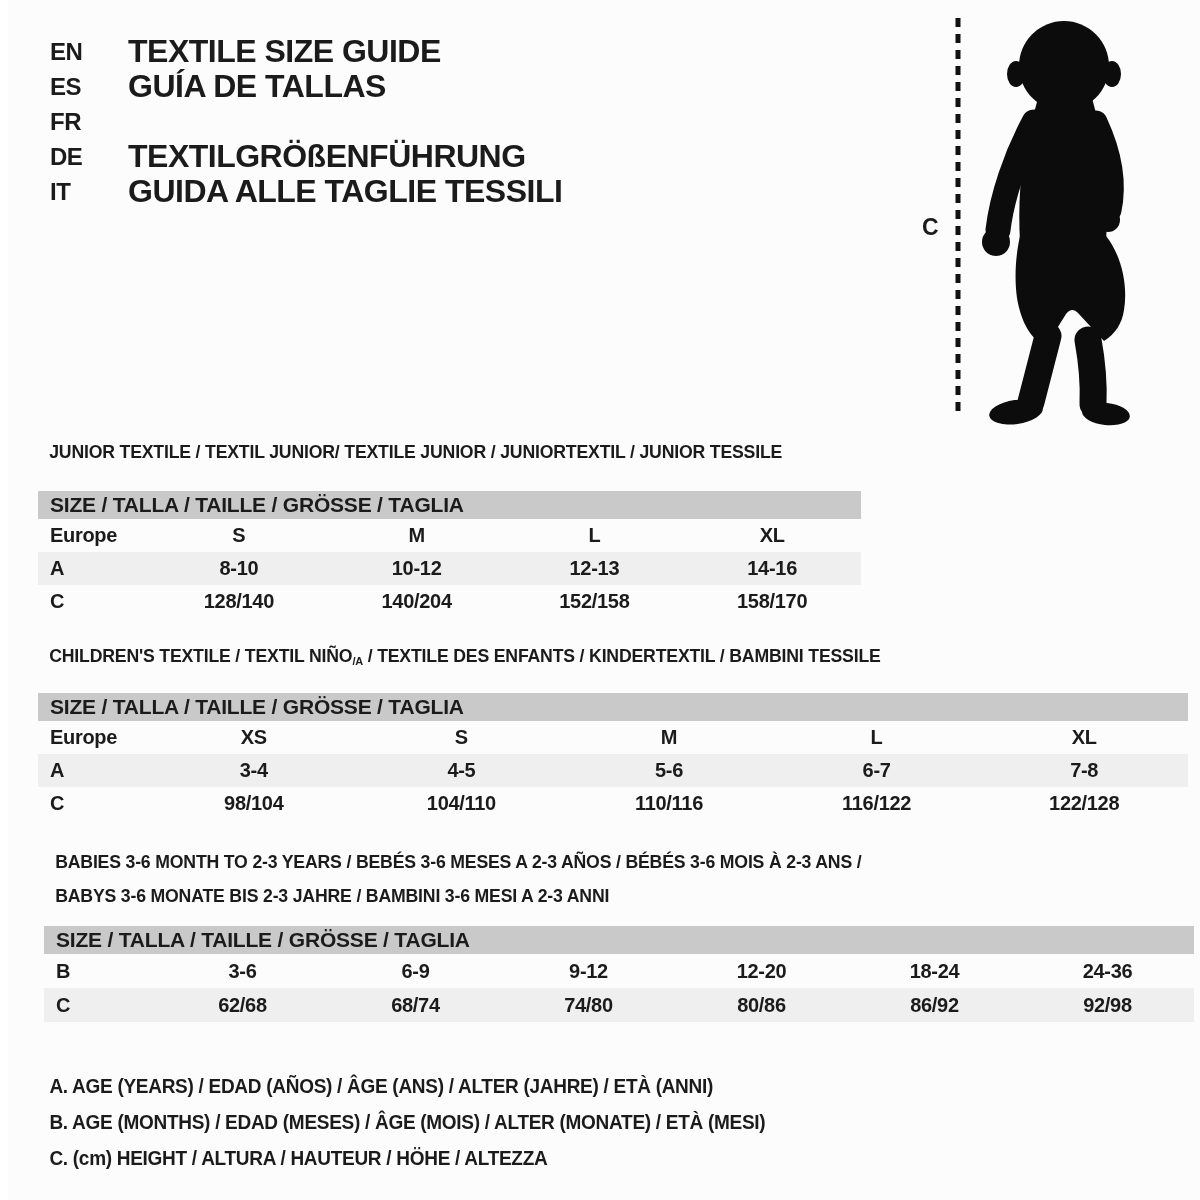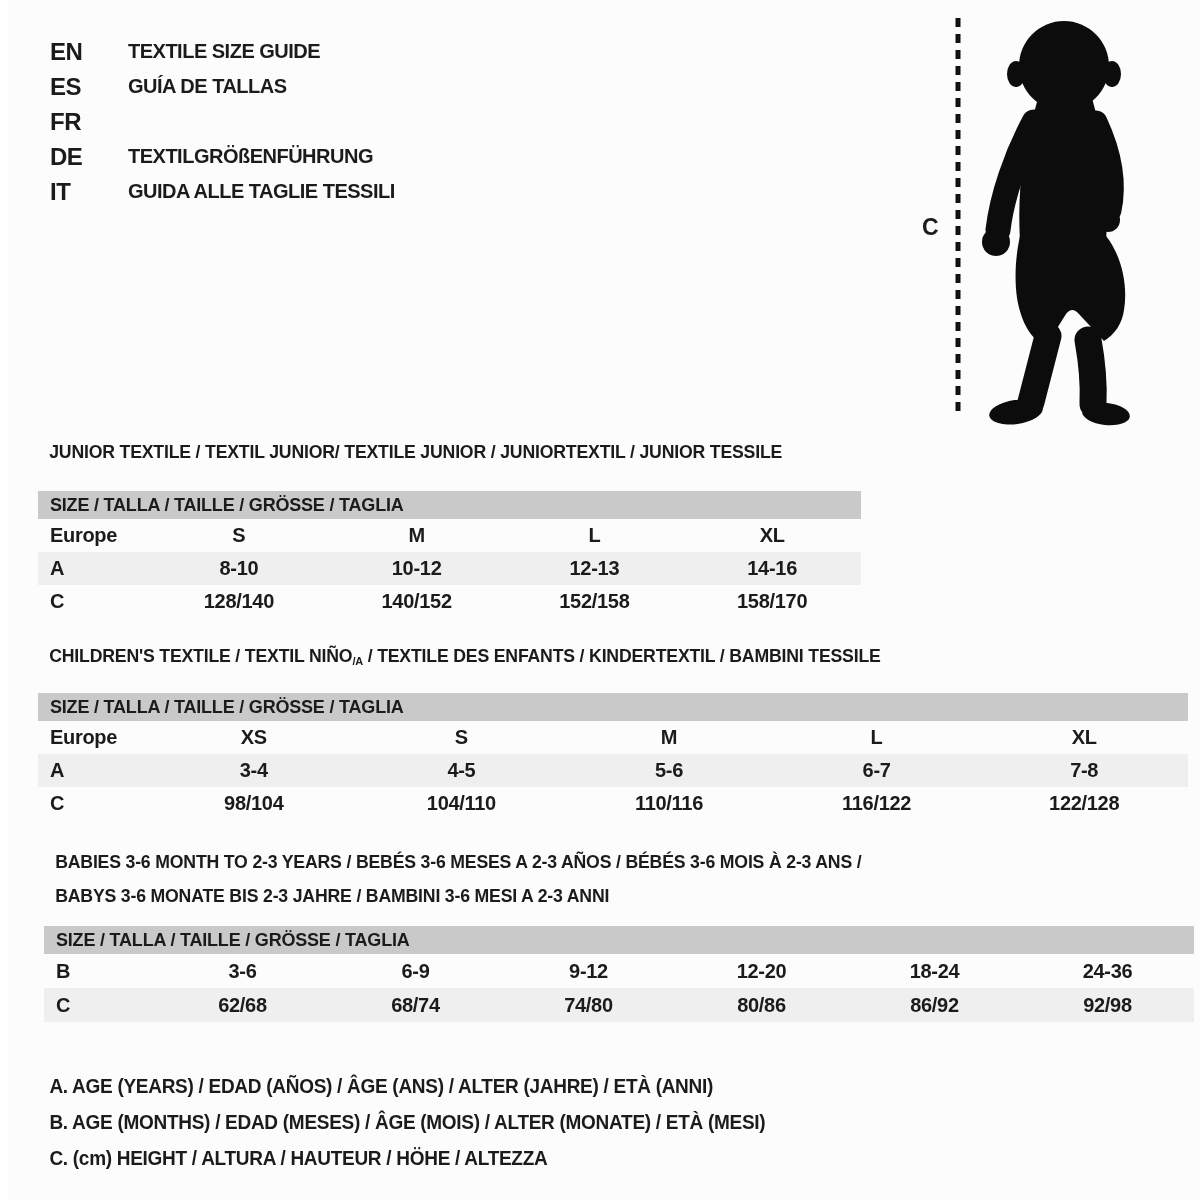--- a/index.html
+++ b/index.html
@@ -17,40 +17,40 @@
     color:var(--text);
     font-family:"Liberation Sans",sans-serif;
     font-weight:bold;
     overflow:hidden;
     margin-left:8px;
   }
   
   .lang-block{position:absolute;left:42px;top:34px;}
   .lang-row{display:flex;height:35px;align-items:center;}
   .lang-code{width:78px;font-size:24px;letter-spacing:-0.5px;}
-  .lang-title{font-size:20px;letter-spacing:-0.5px;}
+  .lang-title{font-size:32px;letter-spacing:-0.5px;}
   
   .figure{position:absolute;left:898px;top:8px;width:260px;height:424px;}
   .figure svg{position:absolute;left:0;top:0;}
   .measure-label{
     position:absolute;left:16px;top:206px;
     font-size:23px;
   }
   
   .section{position:absolute;}
   .sec-heading{
     font-size:19px;letter-spacing:-0.2px;
     transform:scaleX(0.93);transform-origin:0 50%;
     white-space:nowrap;padding-left:12px;
   }
   .sec-heading .subA{font-size:0.62em;vertical-align:-0.28em;}
   .size-bar{
     background:var(--bar);
     height:28px;line-height:28px;
-    font-size:18px;letter-spacing:-0.2px;
+    font-size:21px;letter-spacing:-0.2px;
     padding-left:12px;
   }
   .trow{display:flex;align-items:center;height:33px;font-size:20px;letter-spacing:-0.3px;}
   .trow.shaded{background:var(--shade);}
   .tlabel{width:112px;padding-left:12px;}
   .tcell{flex:1;text-align:center;}
   
   .footnotes{position:absolute;left:30px;top:1068px;}
   .footnote{
     height:36px;line-height:36px;
@@ -133,21 +133,21 @@
     <div class="trow shaded">
       <span class="tlabel">A</span>
       <span class="tcell">8-10</span>
       <span class="tcell">10-12</span>
       <span class="tcell">12-13</span>
       <span class="tcell">14-16</span>
     </div>
     <div class="trow">
       <span class="tlabel">C</span>
       <span class="tcell">128/140</span>
-      <span class="tcell">140/152</span>
+      <span class="tcell">140/204</span>
       <span class="tcell">152/158</span>
       <span class="tcell">158/170</span>
     </div>
   </div>
 
   <div class="section" style="left:30px;top:645px;width:1150px;">
     <div class="sec-heading"><span>CHILDREN'S TEXTILE / TEXTIL NIÑO</span><span class="subA">/A</span><span> / TEXTILE DES ENFANTS / KINDERTEXTIL / BAMBINI TESSILE</span></div>
     <div style="height:26px;"></div>
     <div class="size-bar">SIZE / TALLA / TAILLE / GRÖSSE / TAGLIA</div>
     <div class="trow">

